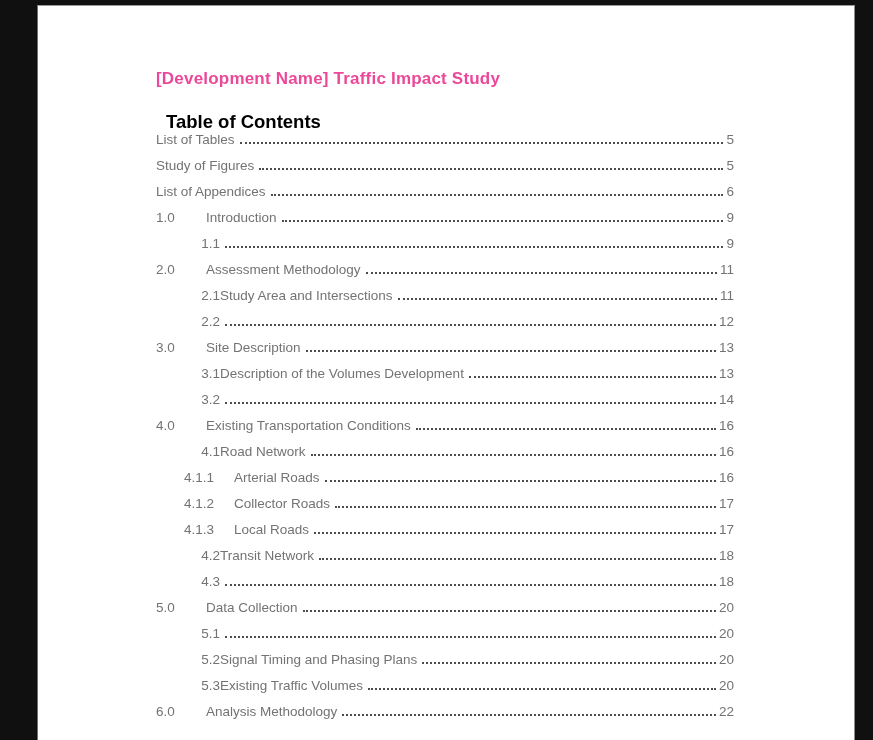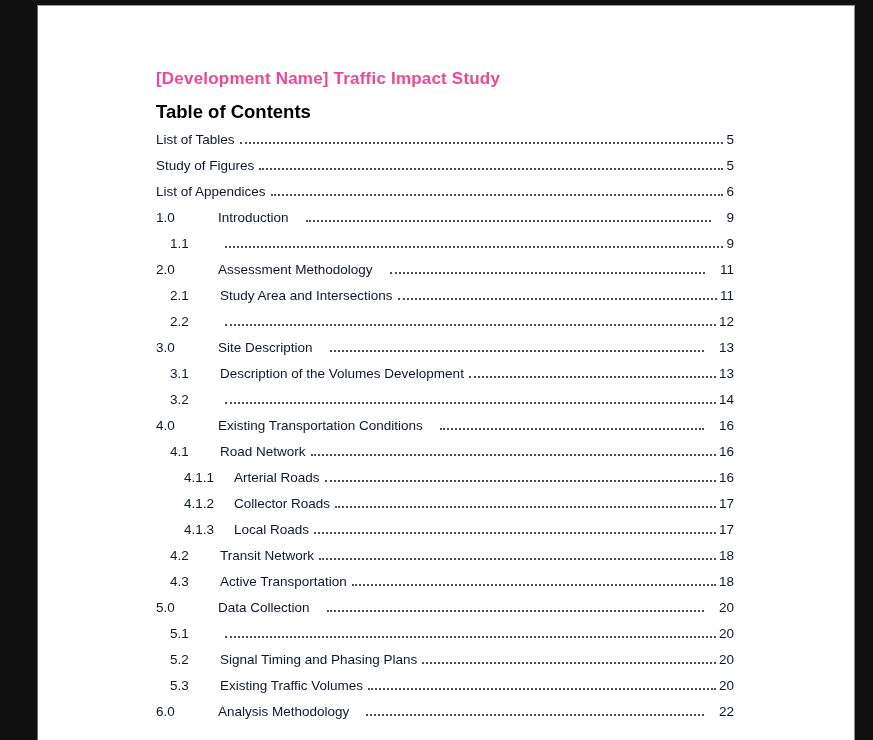--- a/index.html
+++ b/index.html
@@ -41,45 +41,45 @@
     font-weight: bold;
     color: #ec4899;
     letter-spacing: 0.2px;
     white-space: nowrap;
     margin-top: 16px;
   }
   .toc-title {
     position: absolute;
     left: 118px;
     top: 95px;
-    margin: 0;
+    margin: 10px;
     font-size: 18.5px;
     line-height: 22px;
     font-weight: bold;
     color: #000000;
     white-space: nowrap;
   }
   .toc {
     position: absolute;
     left: 118px;
     top: 121px;
     width: 578px;
   }
   .toc-row {
     display: flex;
     align-items: baseline;
     height: 26px;
     line-height: 26px;
     font-size: 13.5px;
-    color: #0f172a;
+    color: #737373;
     box-sizing: border-box;
     cursor: default;
   }
-  .toc-row.lv1 { padding-left: 0; gap: 12px; }
-  .toc-row.lv2 { padding-left: 14px; }
+  .toc-row.lv1 { padding-left: 0; }
+  .toc-row.lv2 { padding-left: 14px; text-align: right; }
   .toc-row.lv3 { padding-left: 28px; }
   .toc-num {
     flex: 0 0 auto;
     width: 50px;
     white-space: nowrap;
   }
   .toc-label {
     flex: 0 0 auto;
     white-space: nowrap;
   }
@@ -215,21 +215,20 @@
 
   <div class="toc-row lv2">
     <span class="toc-num">4.2</span>
     <span class="toc-label">Transit Network</span>
     <span class="toc-leader"></span>
     <span class="toc-page">18</span>
   </div>
 
   <div class="toc-row lv2">
     <span class="toc-num">4.3</span>
-    <span class="toc-label">Active Transportation</span>
     <span class="toc-leader"></span>
     <span class="toc-page">18</span>
   </div>
 
   <div class="toc-row lv1">
     <span class="toc-num">5.0</span>
     <span class="toc-label">Data Collection</span>
     <span class="toc-leader"></span>
     <span class="toc-page">20</span>
   </div>

